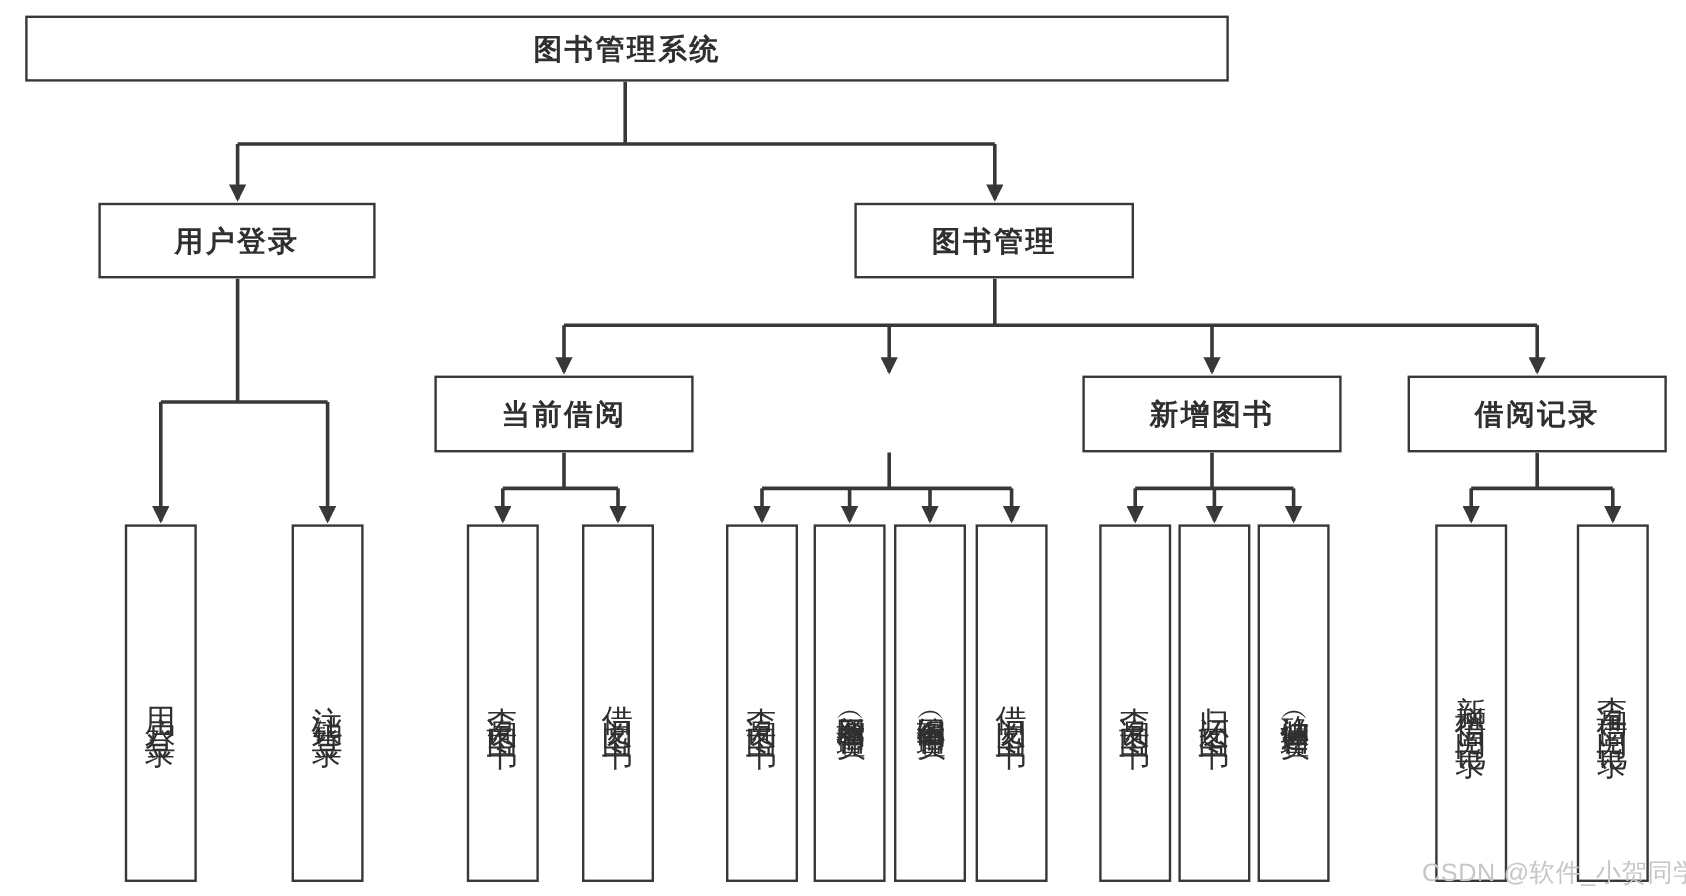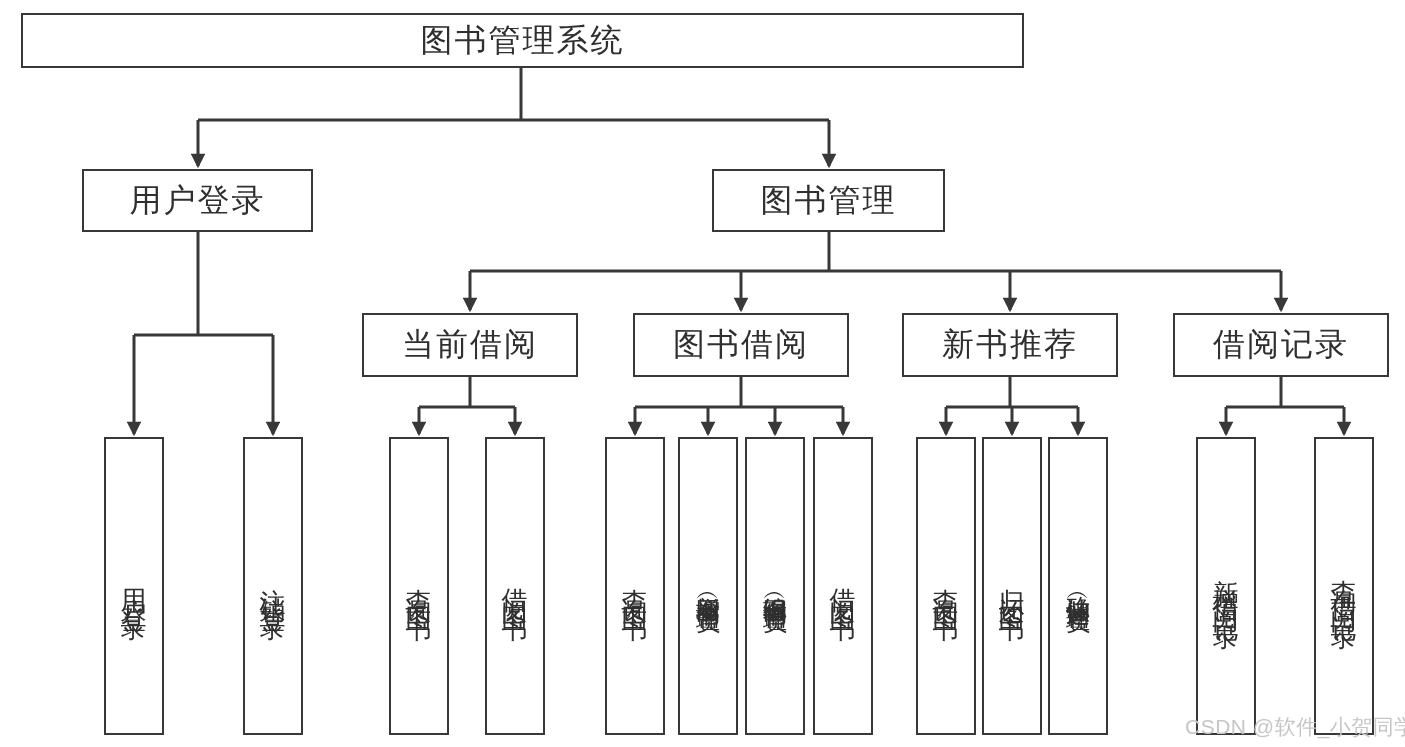--- a/index.html
+++ b/index.html
@@ -17,21 +17,21 @@
   .connectors{position:absolute;left:0;top:0;width:1405px;height:747px;}
   .node{
     position:absolute;background:#fff;border:2.5px solid var(--line);
     box-sizing:border-box;display:flex;align-items:center;justify-content:center;
     color:var(--text);
   }
   .node.root{left:21px;top:13px;width:1003px;height:55px;border-width:2px;}
   .node.lvl2{top:169px;width:231px;height:63px;}
   .node.lvl3{top:313px;width:216px;height:64px;}
   .node.leaf{top:437px;width:60px;height:298px;}
-  .hlabel{font-size:32px;letter-spacing:2px;white-space:nowrap;}
+  .hlabel{font-size:24px;letter-spacing:2px;white-space:nowrap;font-weight:bold;}
   .vlabel{
     writing-mode:vertical-rl;text-orientation:mixed;
     font-size:26px;letter-spacing:9px;line-height:1;white-space:nowrap;
   }
   .vlabel.tight{font-size:24px;letter-spacing:2px;}
   .watermark{
     position:absolute;left:1185px;top:713px;font-size:21px;
     color:var(--watermark);letter-spacing:0.5px;white-space:nowrap;z-index:5;
   }
 </style>
@@ -90,25 +90,22 @@
   <div class="node lvl2" style="left:82px">
     <span class="hlabel">用户登录</span>
   </div>
   <div class="node lvl2" style="left:712px;width:233px">
     <span class="hlabel">图书管理</span>
   </div>
 
   <div class="node lvl3" style="left:362px">
     <span class="hlabel">当前借阅</span>
   </div>
-  <div class="node lvl3" style="left:633px">
-    <span class="hlabel">图书借阅</span>
-  </div>
   <div class="node lvl3" style="left:902px">
-    <span class="hlabel">新书推荐</span>
+    <span class="hlabel">新增图书</span>
   </div>
   <div class="node lvl3" style="left:1173px">
     <span class="hlabel">借阅记录</span>
   </div>
 
   <div class="node leaf" style="left:104px">
     <span class="vlabel">用户登录</span>
   </div>
   <div class="node leaf" style="left:243px">
     <span class="vlabel">注销登录</span>

